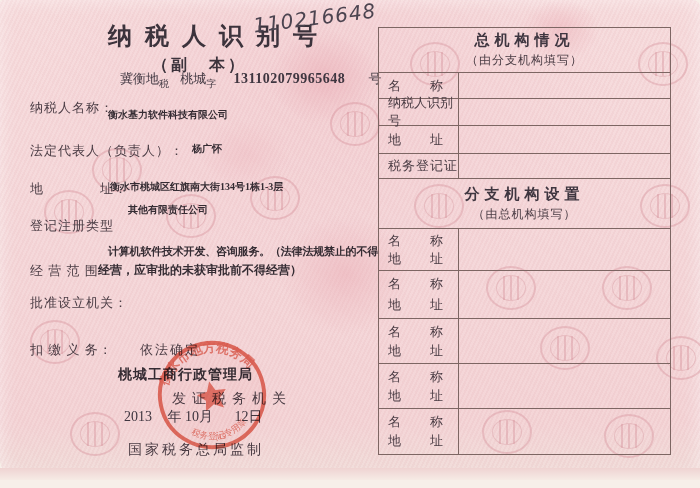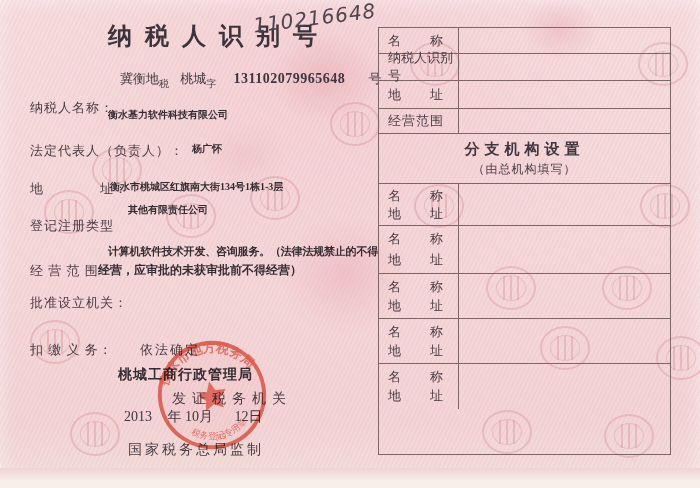--- a/index.html
+++ b/index.html
@@ -76,20 +76,21 @@
   <div class="rosette" style="left:602px;top:266px;"></div>
   <div class="rosette" style="left:540px;top:326px;"></div>
   <div class="rosette" style="left:656px;top:336px;"></div>
   <div class="rosette" style="left:482px;top:410px;"></div>
   <div class="rosette" style="left:604px;top:414px;"></div>
   <div class="rosette" style="left:70px;top:412px;"></div>
   <div class="rosette" style="left:30px;top:320px;"></div>
 
   <div class="abs title" style="left:108px;top:20px;">纳税人识别号</div>
   <div class="abs handwritten" style="left:253px;top:6px;">110216648</div>
+  <div class="abs subtitle" style="left:152px;top:55px;">（副　本）</div>
 
   <div class="abs serial" style="left:120px;top:70px;">
     <span>冀衡地</span><span class="sm">税</span>
     <span style="margin-left:8px;">桃城</span><span class="sm">字</span>
     <span class="num">131102079965648</span>
     <span style="margin-left:20px;">号</span>
   </div>
 
   <div class="abs label" style="left:30px;top:99px;">纳税人名称：</div>
   <div class="abs value" style="left:108px;top:108px;">衡水基力软件科技有限公司</div>
@@ -118,41 +119,45 @@
   <div class="abs" style="left:124px;top:408px;font-size:14px;color:#3f3640;">
     <span>2013</span>
     <span style="margin-left:12px;">年</span>
     <span style="">10</span><span>月</span>
     <span style="margin-left:18px;">12</span><span>日</span>
   </div>
 
   <div class="abs label" style="left:128px;top:441px;font-size:14px;letter-spacing:3px;">国家税务总局监制</div>
 
   <div class="rtable">
+    <div class="trow thead" style="height:45px;">
+      <div class="t1">总机构情况</div>
+      <div class="t2">（由分支机构填写）</div>
+    </div>
     <div class="trow" style="height:26px;">
       <div class="lcell">
           <span class="label">名　　称</span>
         </div>
       <div class="vcell"></div>
     </div>
     <div class="trow" style="height:27px;">
       <div class="lcell">
           <span class="label" style="letter-spacing:0;">纳税人识别号</span>
         </div>
       <div class="vcell"></div>
     </div>
     <div class="trow" style="height:28px;">
       <div class="lcell">
           <span class="label">地　　址</span>
         </div>
       <div class="vcell"></div>
     </div>
     <div class="trow" style="height:25px;">
       <div class="lcell">
-          <span class="label">经营范围</span>
+          <span class="label">税务登记证</span>
         </div>
       <div class="vcell"></div>
     </div>
     <div class="trow thead" style="height:50px;">
       <div class="t1">分支机构设置</div>
       <div class="t2">（由总机构填写）</div>
     </div>
     <div class="trow" style="height:42px;">
       <div class="lcell gcell">
         <span class="label">名　　称</span>

